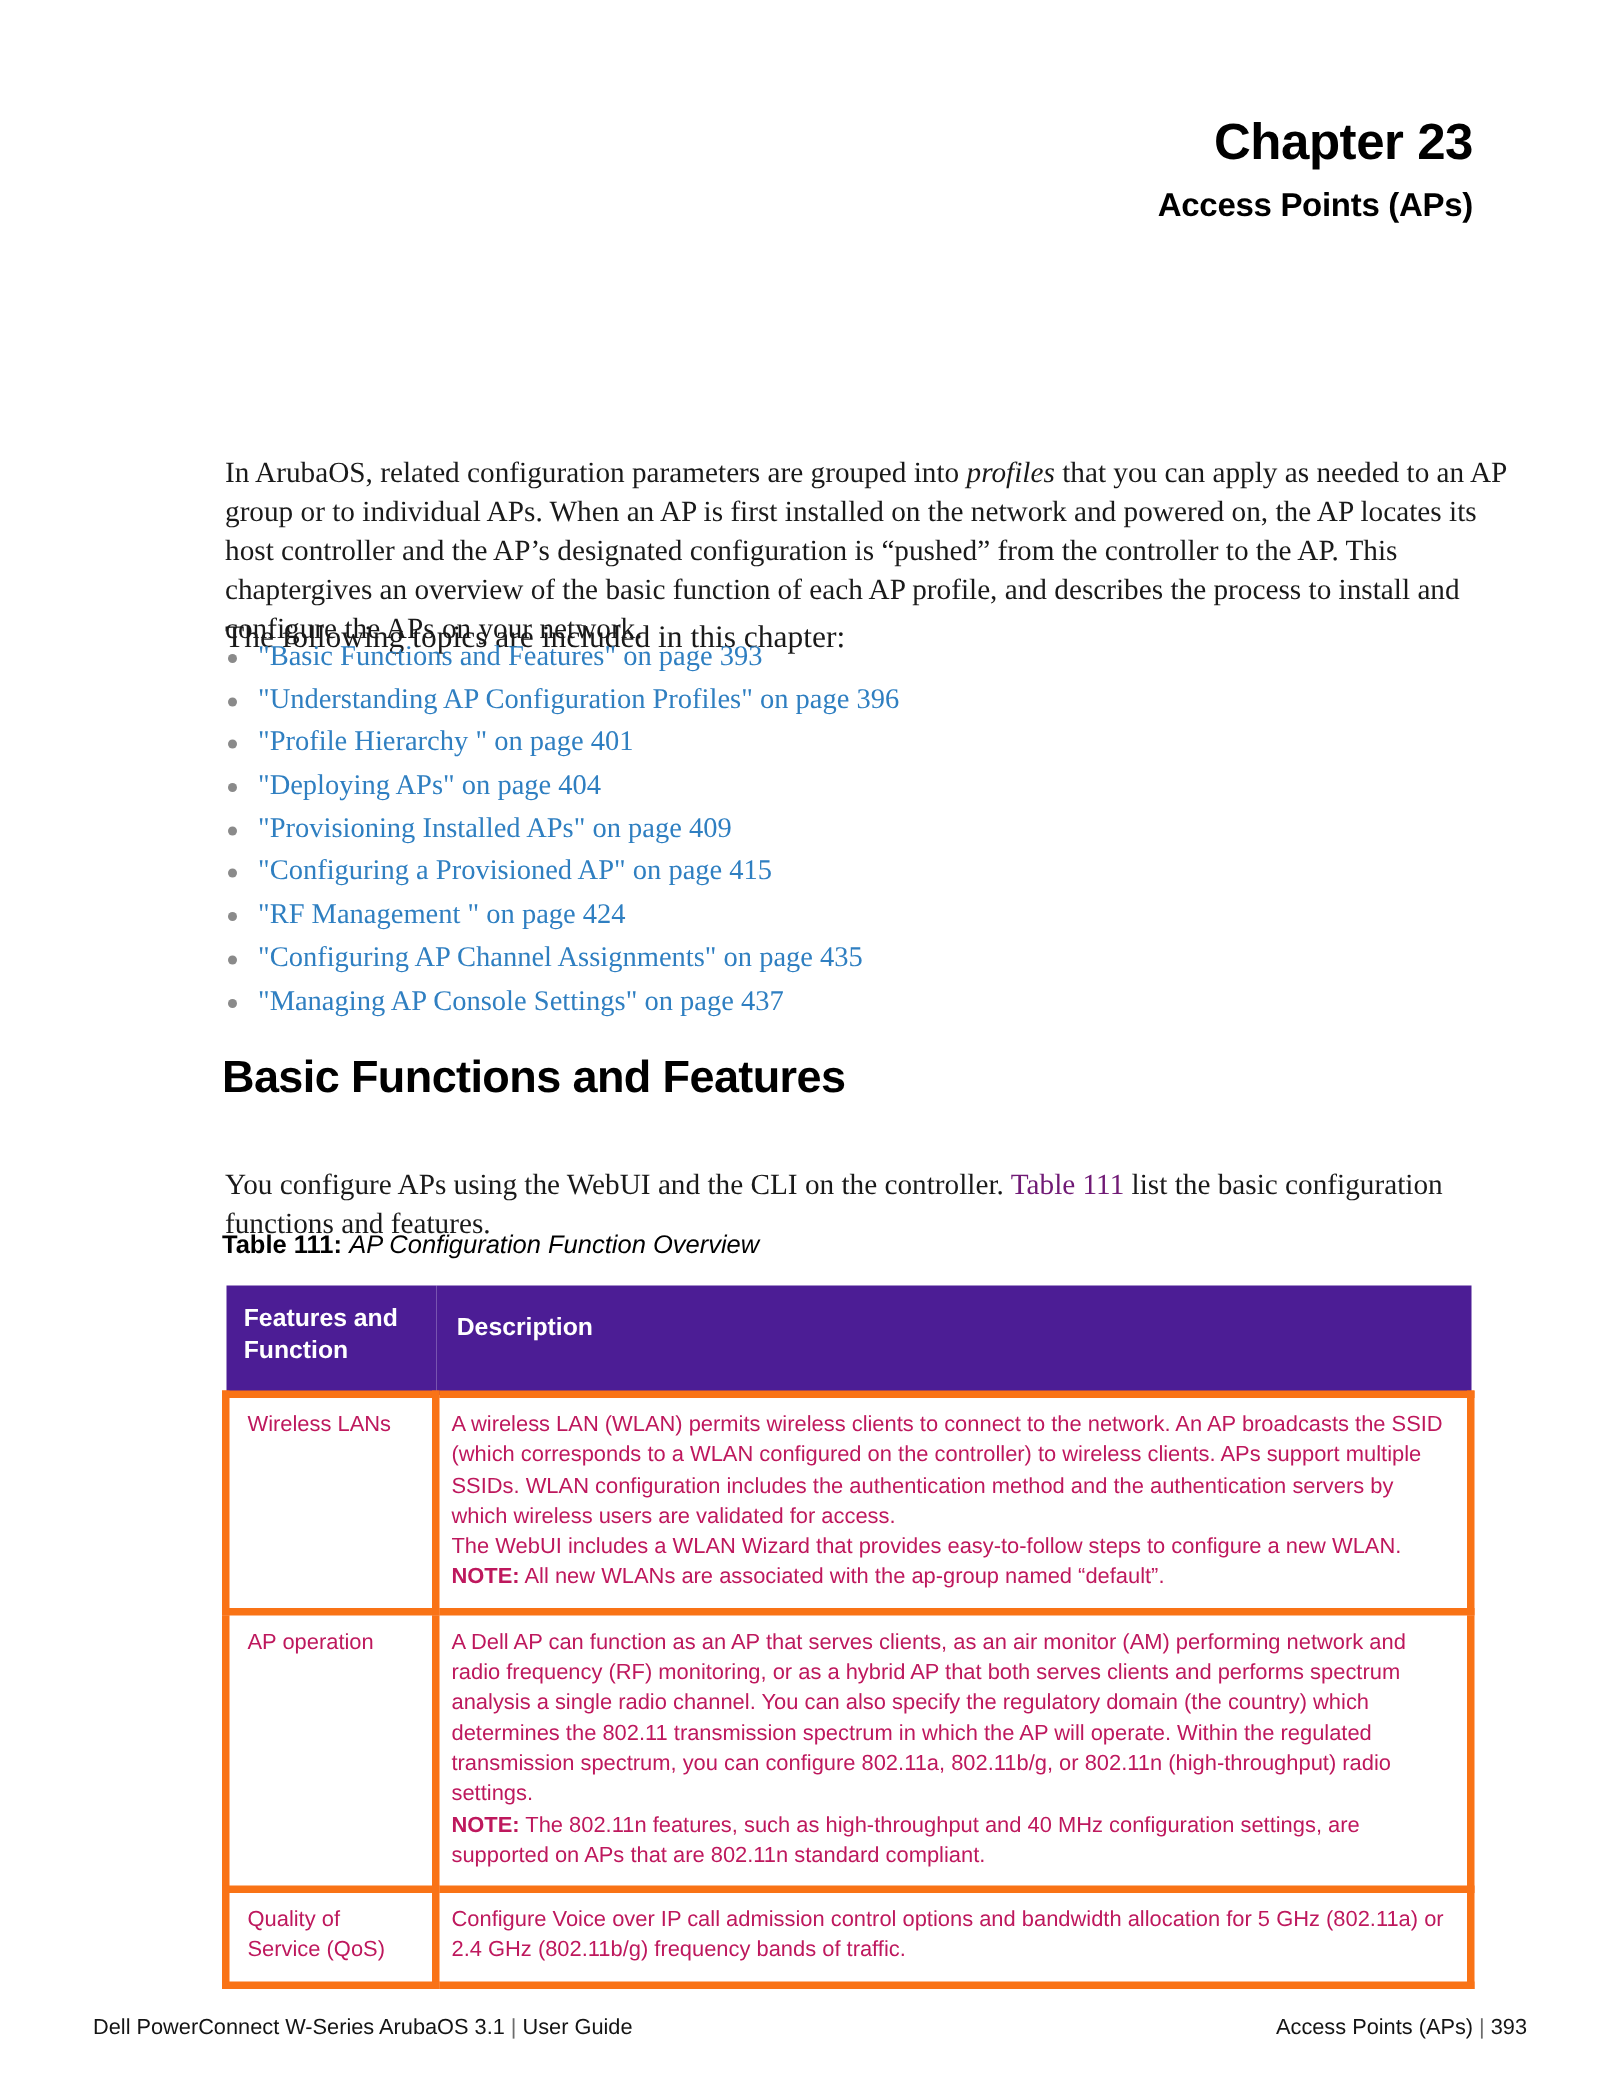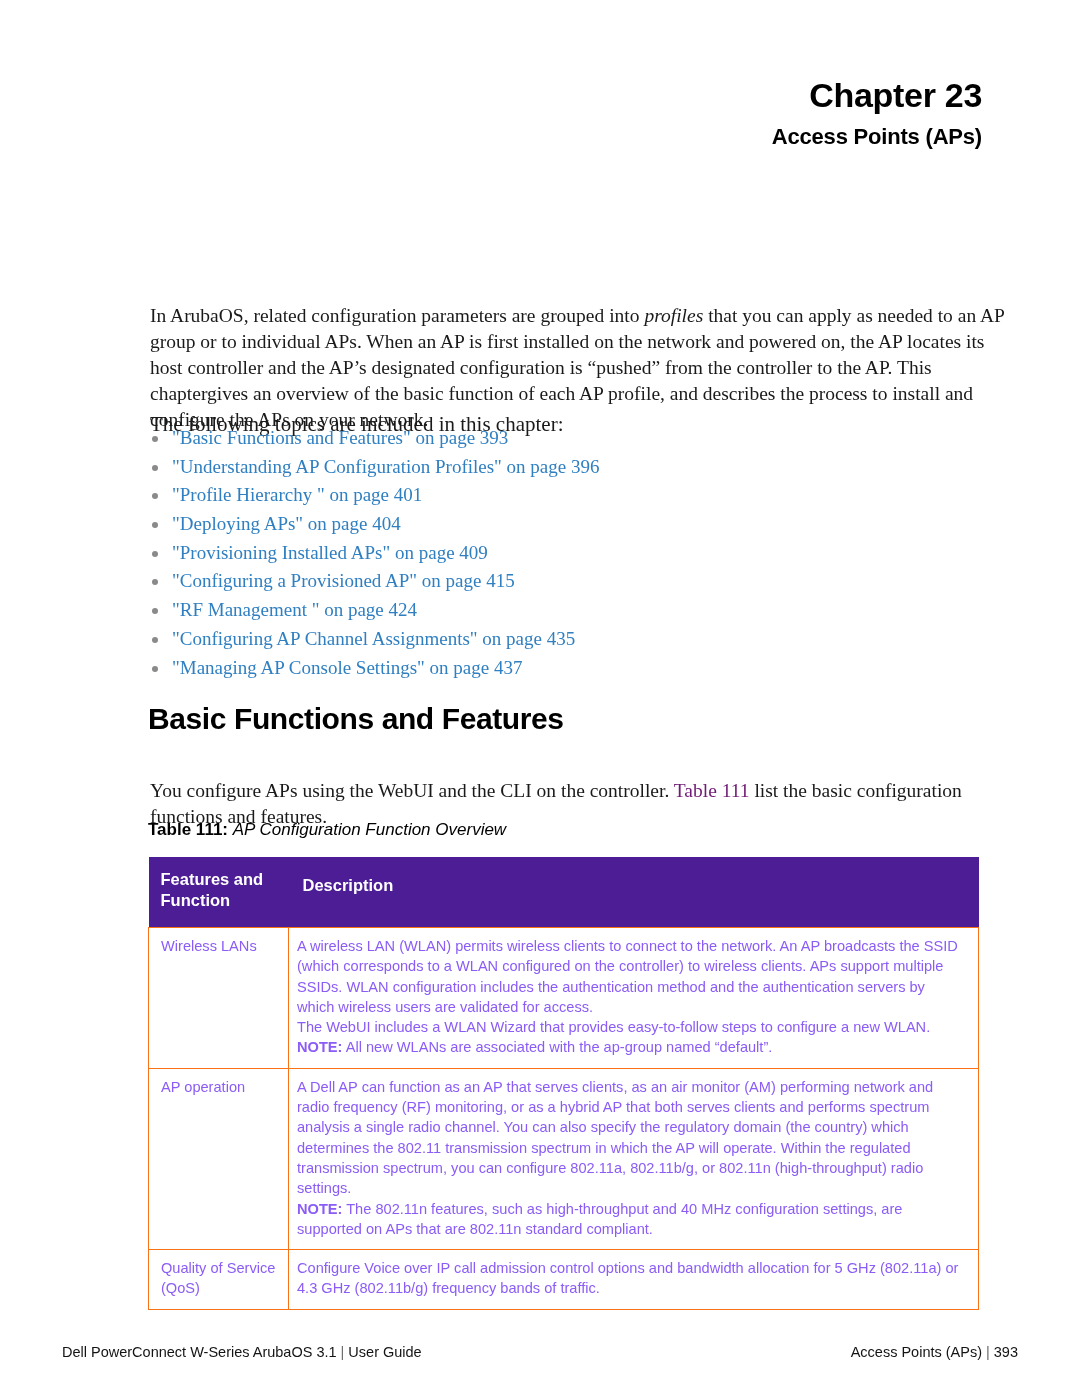--- a/index.html
+++ b/index.html
@@ -158,26 +158,26 @@
     vertical-align: top;
     padding: 12px 10px 16px 12px;
     border: none;
   }
   .datatable thead th.desc-head {
     padding-left: 14px;
     padding-top: 18px;
   }
 
   .datatable tbody td {
-    border: 1px solid #f97316;
+    border: 5px solid #f97316;
     vertical-align: top;
     font-size: 14.6px;
     line-height: 20.3px;
     padding: 8px 10px 10px 12px;
-    color: #8b5cf6;
+    color: #be185d;
   }
   .datatable tbody td.desc-cell {
     padding-left: 8px;
     padding-right: 14px;
   }
   .datatable tbody td p { margin: 0; }
   .note-label { font-weight: bold; }
 
   
   .footer {
@@ -245,21 +245,21 @@
       <tr>
         <td>AP operation</td>
         <td class="desc-cell">
           <p>A  Dell AP can function as an AP that serves clients, as an air monitor (AM) performing network and radio frequency (RF) monitoring, or as a hybrid AP that both serves clients and performs spectrum analysis a single radio channel. You can also specify the regulatory domain (the country) which determines the 802.11 transmission spectrum in which the AP will operate. Within the regulated transmission spectrum, you can configure 802.11a, 802.11b/g, or 802.11n (high-throughput) radio settings.</p>
           <p><span class="note-label">NOTE:</span><span> The 802.11n features, such as high-throughput and 40 MHz configuration settings, are supported on APs that are 802.11n standard compliant.</span></p>
         </td>
       </tr>
       <tr>
         <td>Quality of Service (QoS)</td>
         <td class="desc-cell">
-          <p>Configure Voice over IP call admission control options and bandwidth allocation for 5 GHz (802.11a) or 4.3 GHz (802.11b/g) frequency bands of traffic.</p>
+          <p>Configure Voice over IP call admission control options and bandwidth allocation for 5 GHz (802.11a) or 2.4 GHz (802.11b/g) frequency bands of traffic.</p>
         </td>
       </tr>
     </tbody>
   </table>
 
   <div class="footer">
     <div class="footer-left"><span>Dell PowerConnect W-Series ArubaOS 3.1</span><span class="sep">|</span><span>User Guide</span></div>
     <div class="footer-right"><span>Access Points (APs)</span><span class="sep">|</span><span>393</span></div>
   </div>
 

